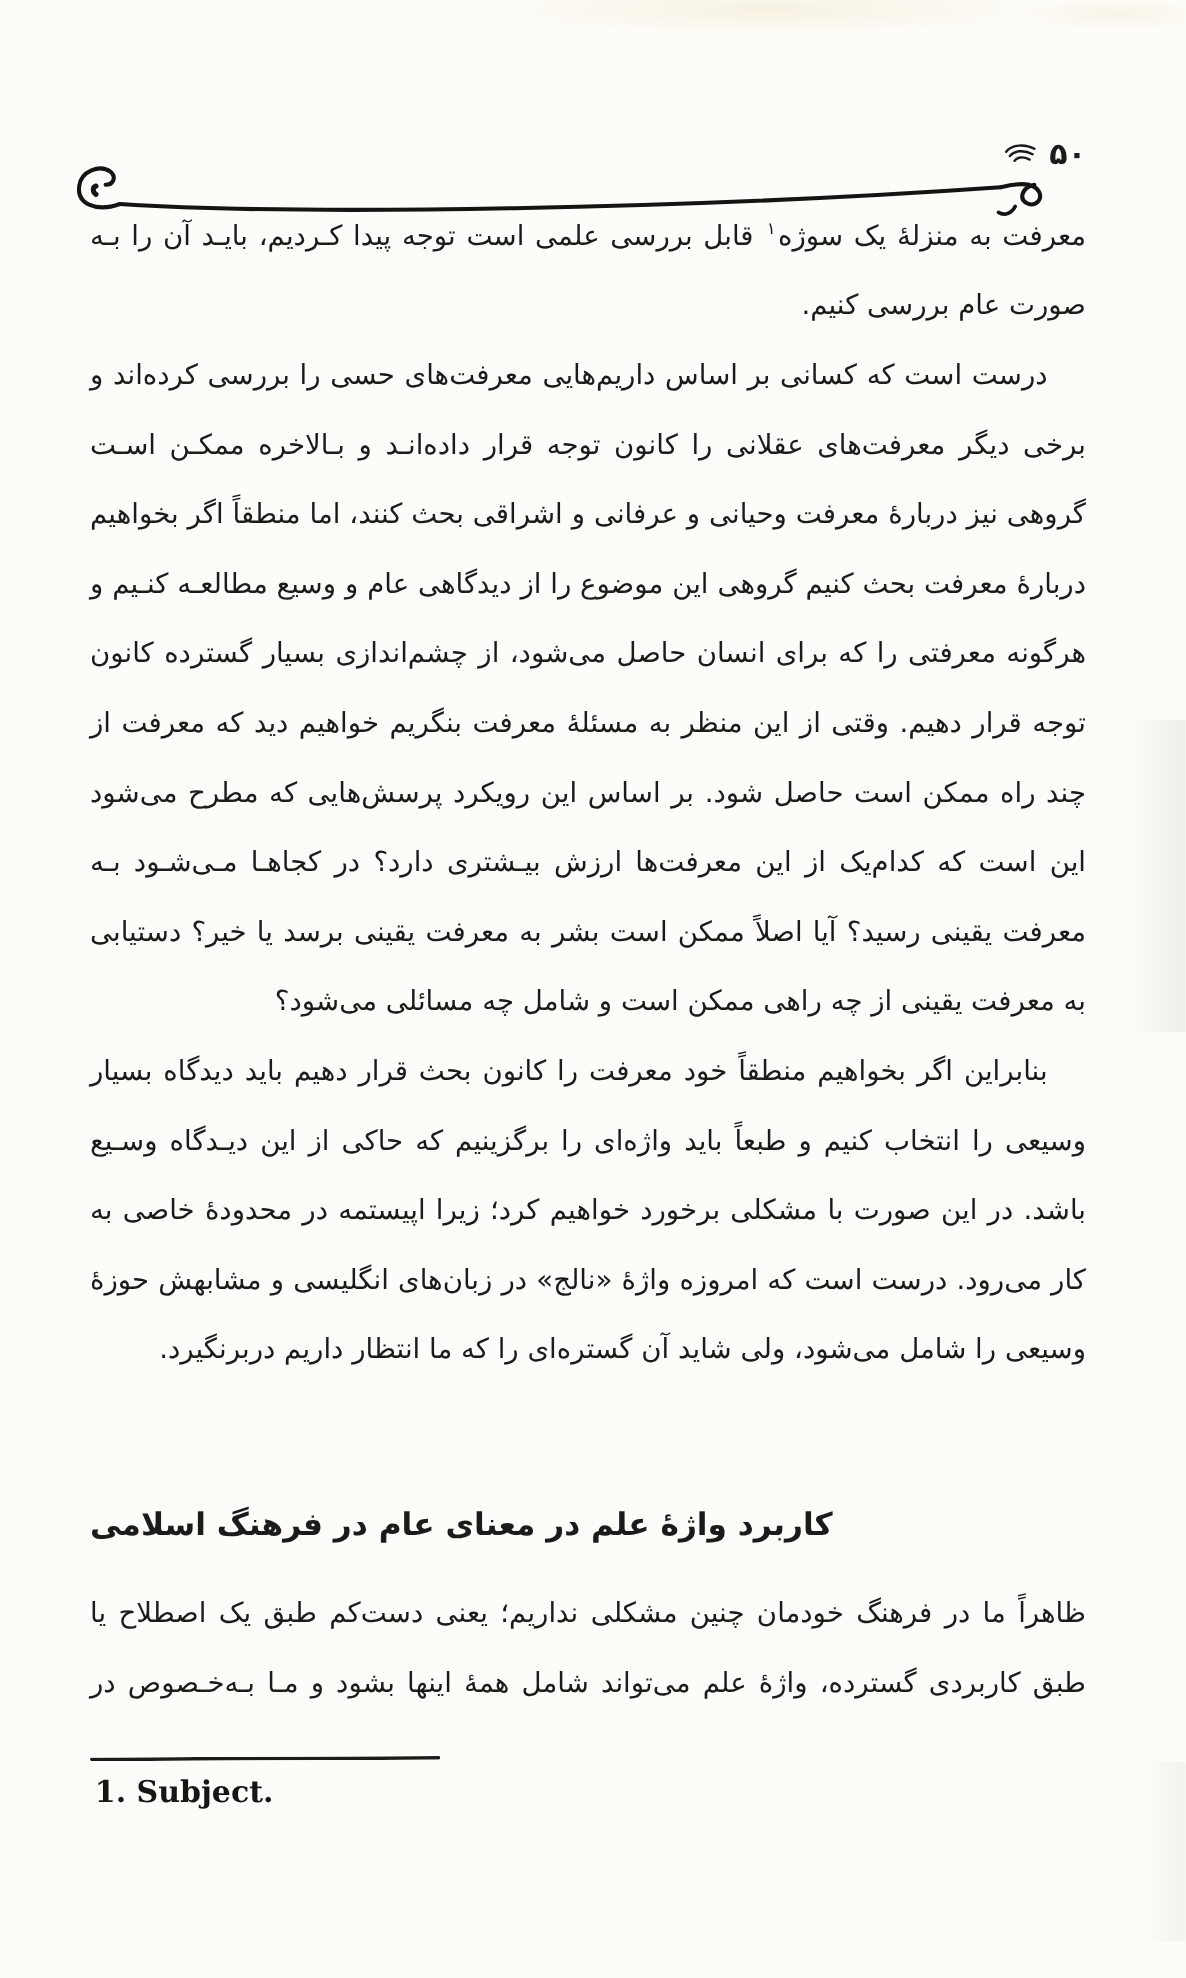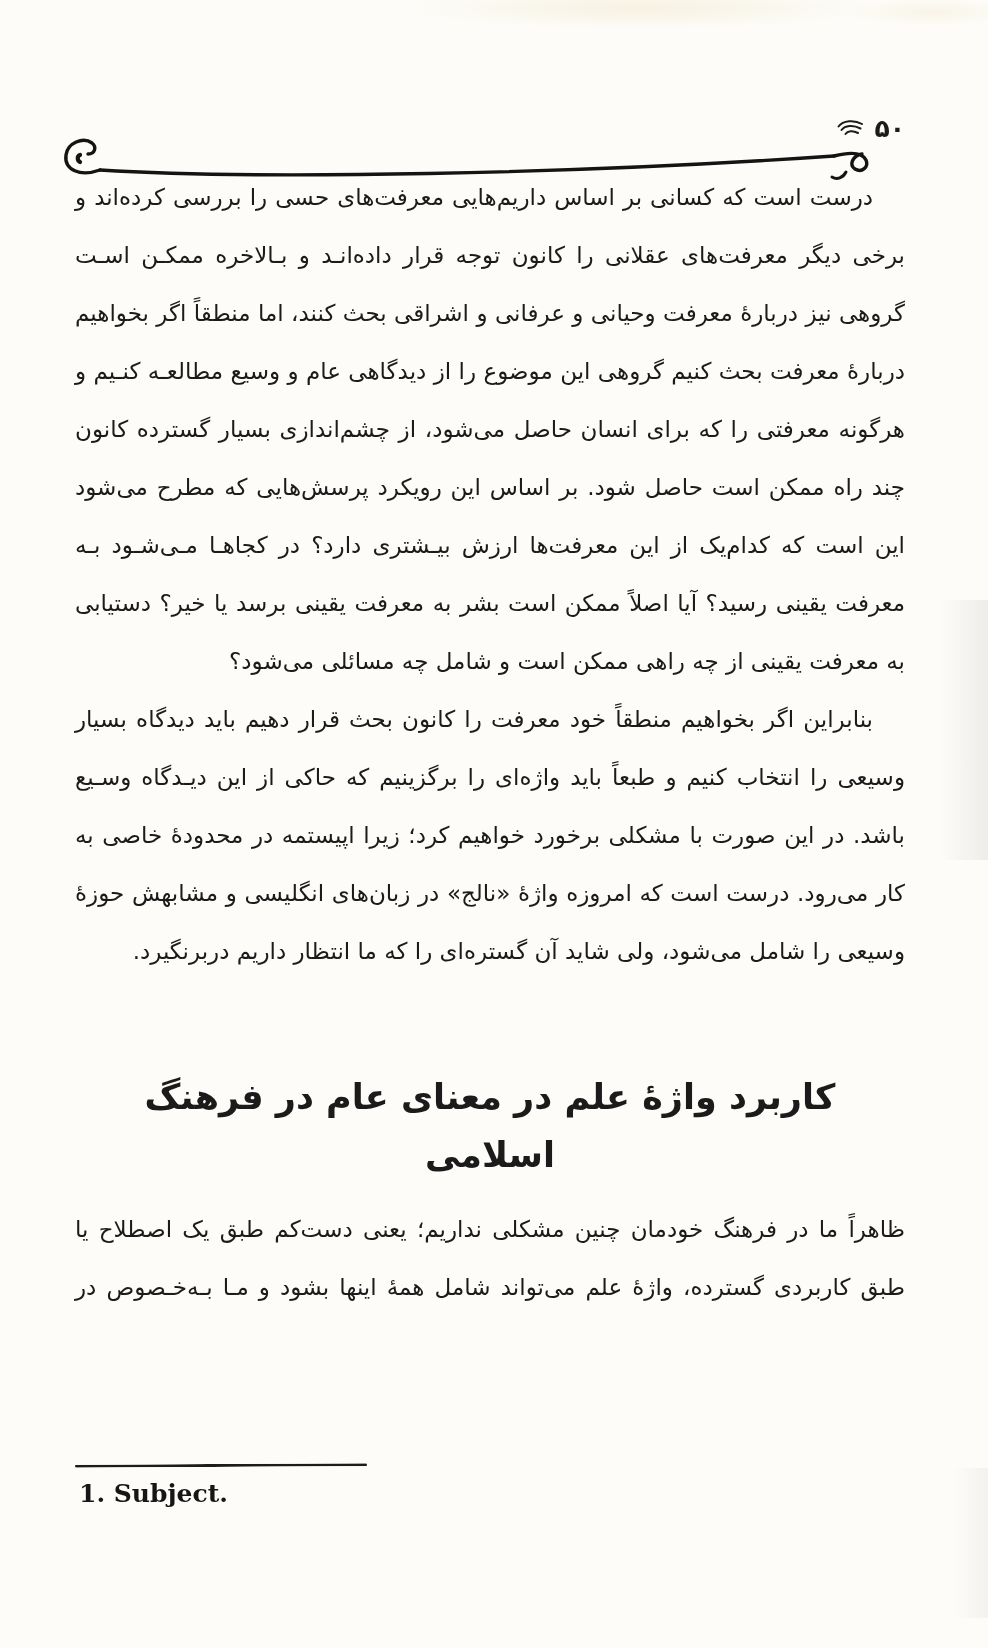--- a/index.html
+++ b/index.html
@@ -63,22 +63,22 @@
   .line.end  { text-align-last: right; }
   .line.indent { padding-right: 32px; }
   .fn-marker {
     font-size: 0.60em;
     vertical-align: super;
     line-height: 0;
     padding: 0 2px;
   }
   .section-heading {
     font-weight: bold;
-    font-size: 35px;
-    text-align: center;
+    font-size: 26px;
+    text-align: left;
     line-height: 58px;
     margin-top: 88px;
     margin-bottom: 16px;
   }
 
   
   .footnote-rule {
     position: absolute; left: 75px; top: 1464px;
     width: 292px; height: 0;
     border-top: 3px solid #1c1c1c;
@@ -124,28 +124,31 @@
       <path d="M44 38 C200 48 520 42 778 24"></path>
 
       <path d="M778 24 C794 20 806 20 810 28 C813 35 806 41 799 37 C793 33 796 24 806 22"></path>
       <path d="M790 40 C787 46 781 48 776 45" stroke-width="3"></path>
     </g>
   </svg>
 
   <div class="body-text">
 
     <div class="para">
+      <div class="line"><span>معرفت به منزلۀ یک سوژه</span><span class="fn-marker">۱</span> <span>قابل بررسی علمی است توجه پیدا کـردیم، بایـد آن را بـه</span></div>
+      <div class="line end">صورت عام بررسی کنیم.</div>
     </div>
 
     <div class="para">
       <div class="line indent">درست است که کسانی بر اساس داریم‌هایی معرفت‌های حسی را بررسی کرده‌اند و</div>
       <div class="line">برخی دیگر معرفت‌های عقلانی را کانون توجه قرار داده‌انـد و بـالاخره ممکـن اسـت</div>
       <div class="line">گروهی نیز دربارۀ معرفت وحیانی و عرفانی و اشراقی بحث کنند، اما منطقاً اگر بخواهیم</div>
       <div class="line">دربارۀ معرفت بحث کنیم گروهی این موضوع را از دیدگاهی عام و وسیع مطالعـه کنـیم و</div>
       <div class="line">هرگونه معرفتی را که برای انسان حاصل می‌شود، از چشم‌اندازی بسیار گسترده کانون</div>
+      <div class="line">توجه قرار دهیم. وقتی از این منظر به مسئلۀ معرفت بنگریم خواهیم دید که معرفت از</div>
       <div class="line">چند راه ممکن است حاصل شود. بر اساس این رویکرد پرسش‌هایی که مطرح می‌شود</div>
       <div class="line">این است که کدام‌یک از این معرفت‌ها ارزش بیـشتری دارد؟ در کجاهـا مـی‌شـود بـه</div>
       <div class="line">معرفت یقینی رسید؟ آیا اصلاً ممکن است بشر به معرفت یقینی برسد یا خیر؟ دستیابی</div>
       <div class="line end">به معرفت یقینی از چه راهی ممکن است و شامل چه مسائلی می‌شود؟</div>
     </div>
 
     <div class="para">
       <div class="line indent">بنابراین اگر بخواهیم منطقاً خود معرفت را کانون بحث قرار دهیم باید دیدگاه بسیار</div>
       <div class="line">وسیعی را انتخاب کنیم و طبعاً باید واژه‌ای را برگزینیم که حاکی از این دیـدگاه وسـیع</div>
       <div class="line">باشد. در این صورت با مشکلی برخورد خواهیم کرد؛ زیرا اپیستمه در محدودۀ خاصی به</div>

